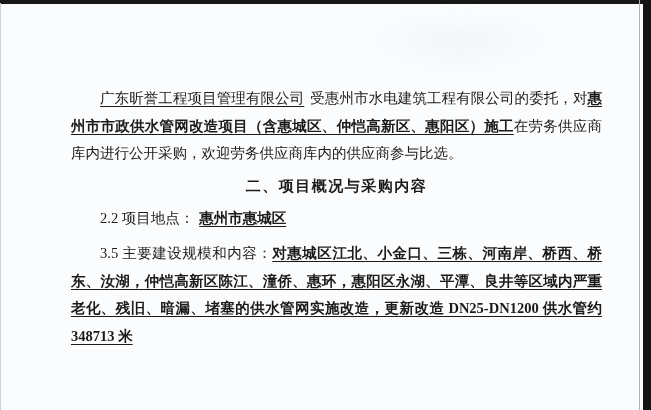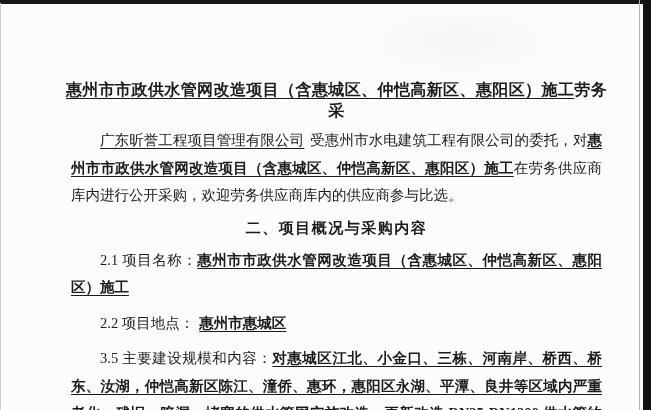--- a/index.html
+++ b/index.html
@@ -106,31 +106,29 @@
 
   <div class="scan-bleed"></div>
   <div class="edge-top"></div>
   <div class="edge-right-line"></div>
   <div class="edge-right"></div>
   <div class="edge-left-line"></div>
 
   <div class="content">
 
     <div class="doc-title">
-      <div><span class="u">惠州市市政供水管网改造项目（含惠城区、仲恺高新区、惠阳区）施工</span><span>劳务采</span></div>
     </div>
 
 
     <p class="para intro-para"><span class="u u-agency">广东昕誉工程项目管理有限公司</span><span>受惠州市水电建筑工程有限公司的委托，对</span><span class="bu">惠州市市政供水管网改造项目（含惠城区、仲恺高新区、惠阳区）施工</span><span>在劳务供应商库内进行公开采购，欢迎劳务供应商库内的供应商参与比选。</span></p>
 
     <div class="sec-heading sec-heading-2">二、项目概况与采购内容</div>
 
     <div class="items">
 
-      <p class="para"><span>2.1 项目名称：</span><span class="bu">惠州市市政供水管网改造项目（含惠城区、仲恺高新区、惠阳区）施工</span><span></span></p>
 
       <p class="para"><span>2.2 项目地点：</span><span class="bu u-loc">惠州市惠城区</span><span></span></p>
 
       <p class="para"><span>3.5 主要建设规模和内容：</span><span class="bu">对惠城区江北、小金口、三栋、河南岸、桥西、桥东、汝湖，仲恺高新区陈江、潼侨、惠环，惠阳区永湖、平潭、良井等区域内严重老化、残旧、暗漏、堵塞的供水管网实施改造，更新改造 DN25-DN1200 供水管约 348713 米</span></p>
 
     </div>
 
   </div>
 
 </div>

